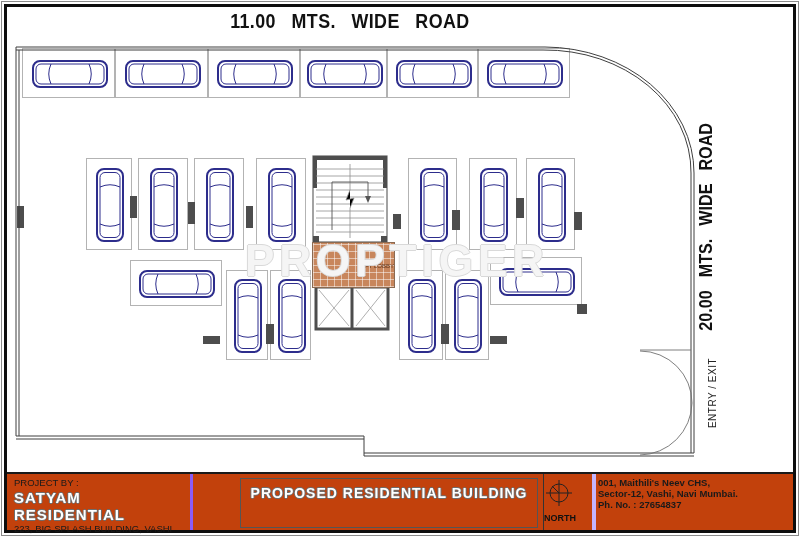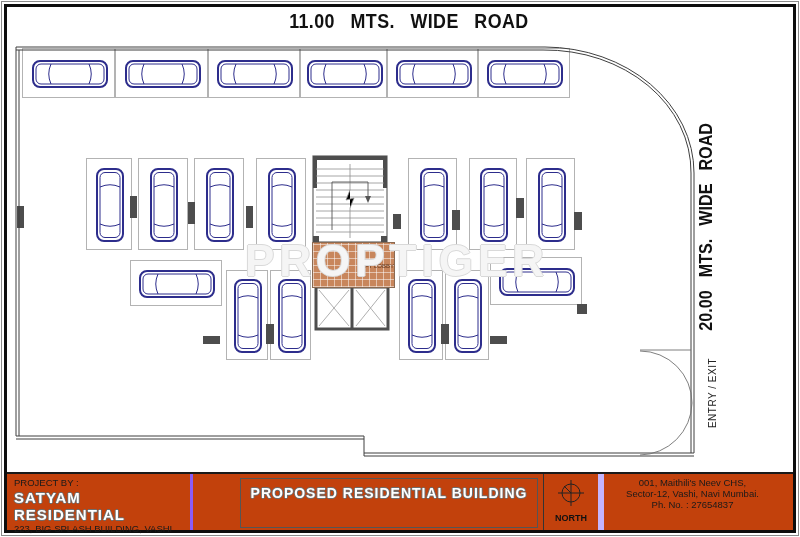--- a/index.html
+++ b/index.html
@@ -1,21 +1,21 @@
 <!DOCTYPE html>
 <html><head>
 <meta charset="utf-8">
 <style>
   html,body{margin:0;padding:0;background:#fff;}
   #page{position:relative;width:800px;height:537px;background:#fff;overflow:hidden;
         font-family:"Liberation Sans",sans-serif;color:#111;}
   .border-outer{position:absolute;inset:1px;border:1px solid #8a8a8a;pointer-events:none;}
   .border-inner{position:absolute;inset:4px;border:3px solid #0d0d0d;pointer-events:none;}
 
-  .road-top{position:absolute;left:150px;top:9px;width:400px;text-align:right;
+  .road-top{position:absolute;left:150px;top:9px;width:400px;text-align:center;
             font-size:21px;font-weight:bold;letter-spacing:.5px;word-spacing:12px;}
   .road-top span{display:inline-block;transform:scaleX(.85);}
   .road-right{position:absolute;left:547px;top:215px;width:320px;height:24px;text-align:center;
             font-size:19px;font-weight:bold;word-spacing:10px;transform:rotate(-90deg);}
   .road-right span{display:inline-block;transform:scaleX(.85);}
   .entry-exit{position:absolute;left:654px;top:386px;width:120px;height:14px;text-align:center;
             font-size:10px;letter-spacing:.5px;color:#222;transform:rotate(-90deg);}
 
   .outline-text{color:#fff;text-shadow:-1px 0 #6e6e6e,1px 0 #6e6e6e,0 -1px #6e6e6e,0 1px #6e6e6e;}
   .plan-title{position:absolute;left:24px;top:444px;font-size:17px;font-weight:bold;letter-spacing:2px;}
@@ -37,28 +37,28 @@
 
   .watermark{position:absolute;left:212px;top:236px;width:370px;z-index:6;text-align:center;
          font-size:44px;font-weight:bold;letter-spacing:5px;color:#f5f5f5;
          text-shadow:-1px 0 #d9d9d9,1px 0 #d9d9d9,0 -1px #d9d9d9,0 1px #d9d9d9;pointer-events:none;}
 
   .titleblock{position:absolute;left:7px;right:7px;top:472px;bottom:7px;border-top:2px solid #1a1a1a;z-index:7;background:#c2410c;}
   .tb-cell{position:absolute;top:0;bottom:0;box-sizing:border-box;}
   .tb-left{left:0;width:183px;padding:3px 0 0 7px;}
   .tb-mid{left:183px;width:353px;border-left:3px solid #8b5cf6;}
   .tb-midbox{position:absolute;left:47px;top:4px;width:296px;height:48px;border:1px solid #555;text-align:center;}
-  .tb-compass{left:536px;width:61px;border-left:1px solid #333;border-right:6px solid #c4b5fd;text-align:center;}
+  .tb-compass{left:536px;width:53px;border-left:1px solid #333;border-right:4px solid #c4b5fd;}
   .tb-right{left:585px;right:0;padding:3px 6px 0 6px;}
   .tb-small{font-size:9.5px;line-height:12px;color:#1a1a1a;}
   .tb-name{font-size:15px;font-weight:bold;letter-spacing:1px;line-height:17px;}
   .tb-mid-name{font-size:14px;font-weight:bold;letter-spacing:1px;margin-top:6px;}
   .tb-mid-sub{font-size:11px;font-weight:bold;margin-top:3px;color:#1a1a1a;}
   .tb-right-name{font-size:14.5px;font-weight:bold;letter-spacing:1px;}
-  .tb-right-addr{text-align:center;font-size:9.5px;line-height:11px;color:#1a1a1a;}
+  .tb-right-addr{text-align:left;font-size:9.5px;line-height:11px;color:#1a1a1a;font-weight:bold;}
   .north-label{font-size:9px;font-weight:bold;margin-top:1px;}
 </style>
 </head>
 <body>
 
 <div id="page">
   <div class="border-outer"></div>
 
   <div class="road-top">
     <span>11.00 MTS. WIDE ROAD</span>

